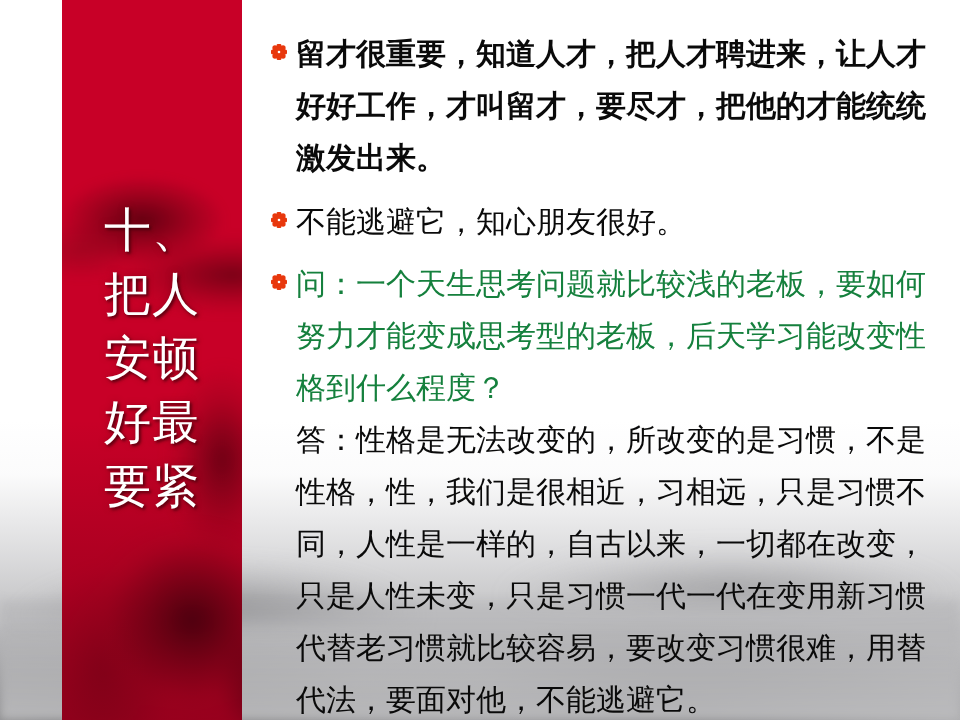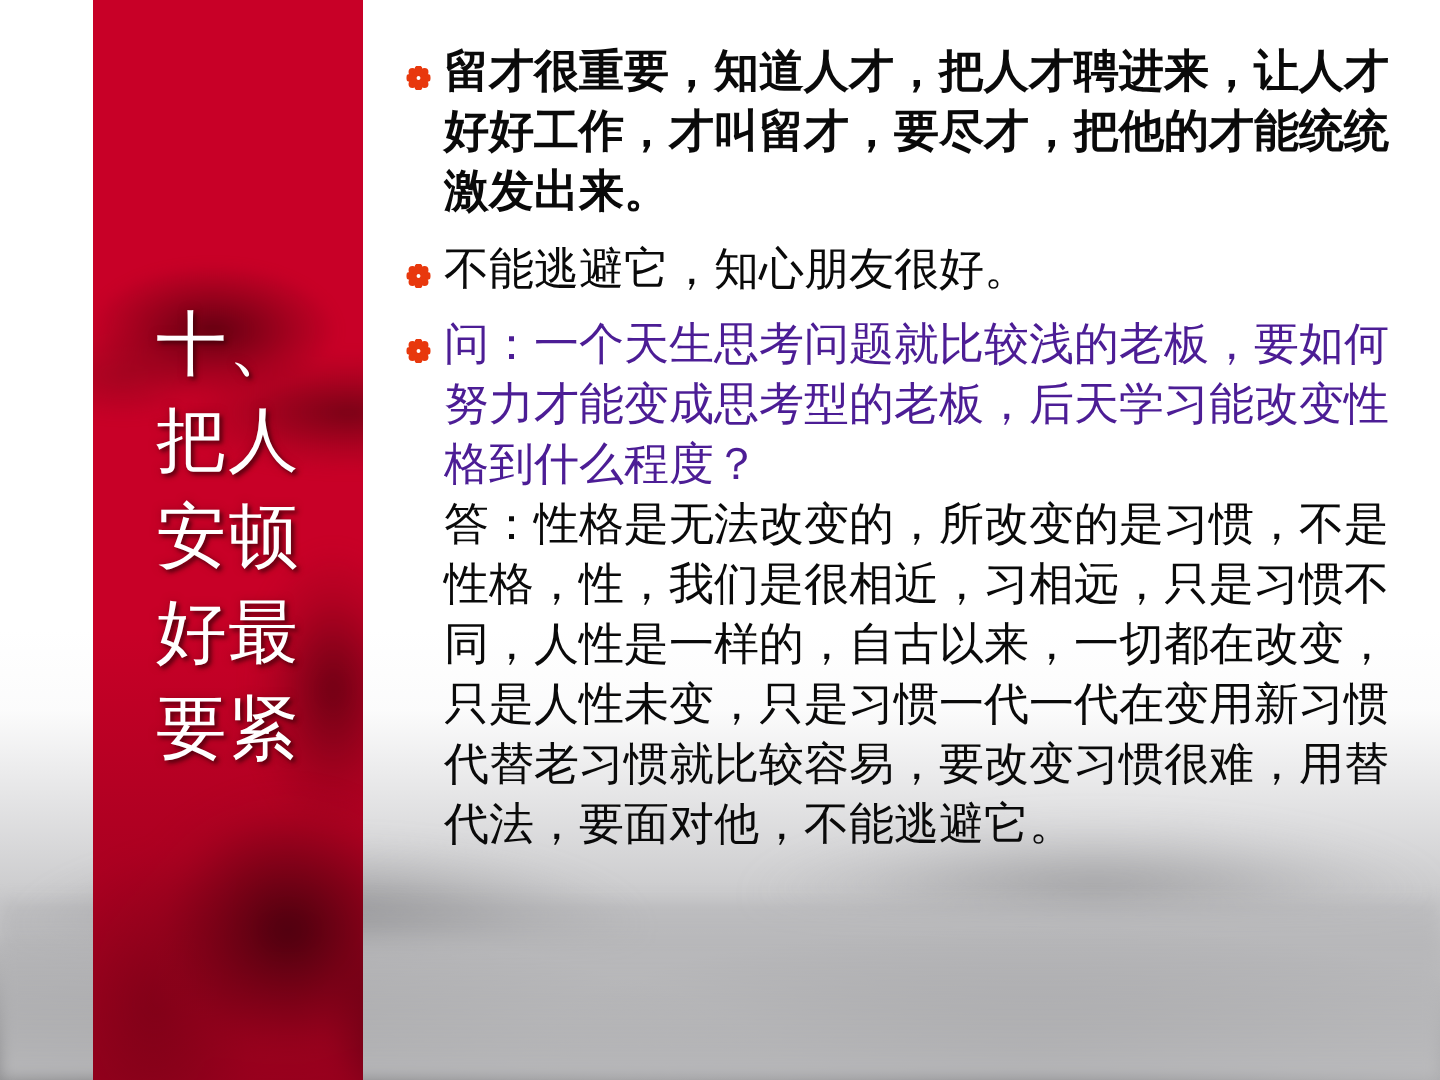--- a/index.html
+++ b/index.html
@@ -136,29 +136,29 @@
     width: 16px;
     height: 16px;
   }
   .bullet-body {
     flex: 1 1 auto;
     min-width: 0;
   }
   .para {
     font-family: "DejaVu Sans", "Liberation Sans", sans-serif;
     font-size: 30px;
-    line-height: 40px;
+    line-height: 52px;
     letter-spacing: 0px;
     color: #0a0a0a;
     margin: 0;
     white-space: pre-wrap;
     word-break: break-all;
   }
   .para.bold { font-weight: bold; }
-  .para.red  { color: #4c1d95; }
+  .para.red  { color: #15803d; }
   .gap-a { height: 10px; }
   .gap-b { height: 8px; }
 </style>
 </head>
 <body>
 
 <div id="slide">
 
   <div class="bg-mist"></div>
   <div class="bg-ridge-a"></div>

